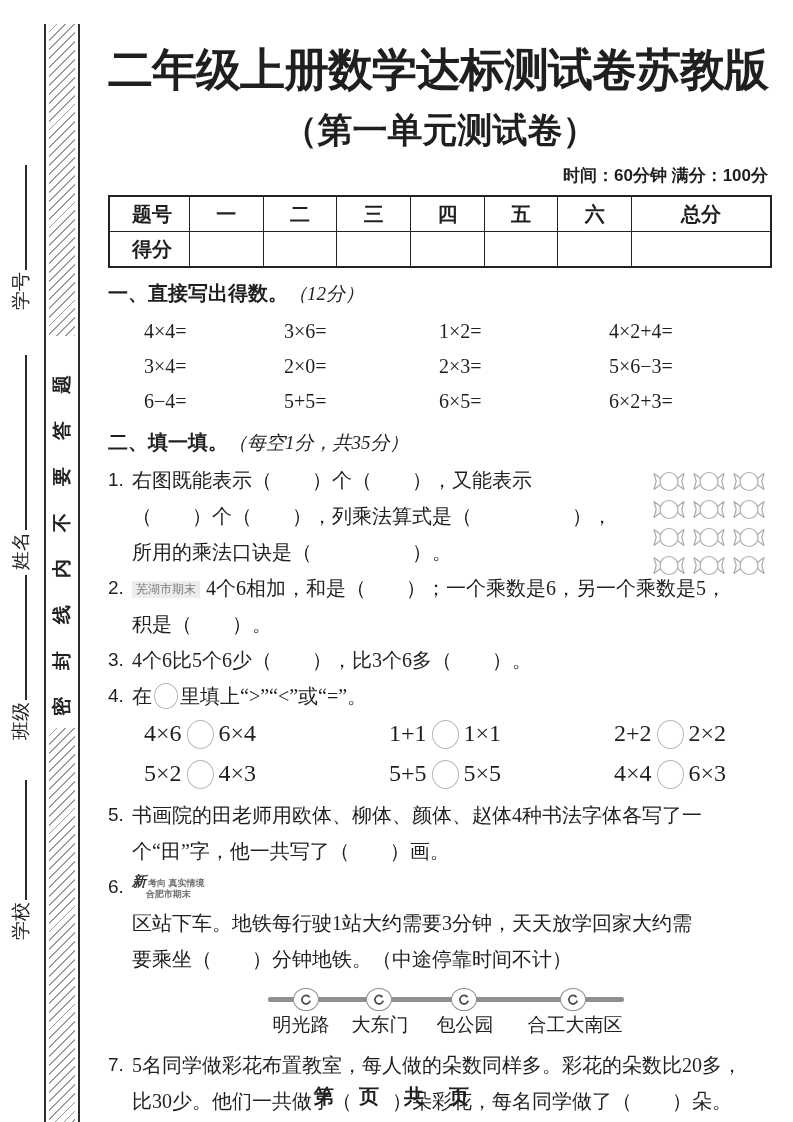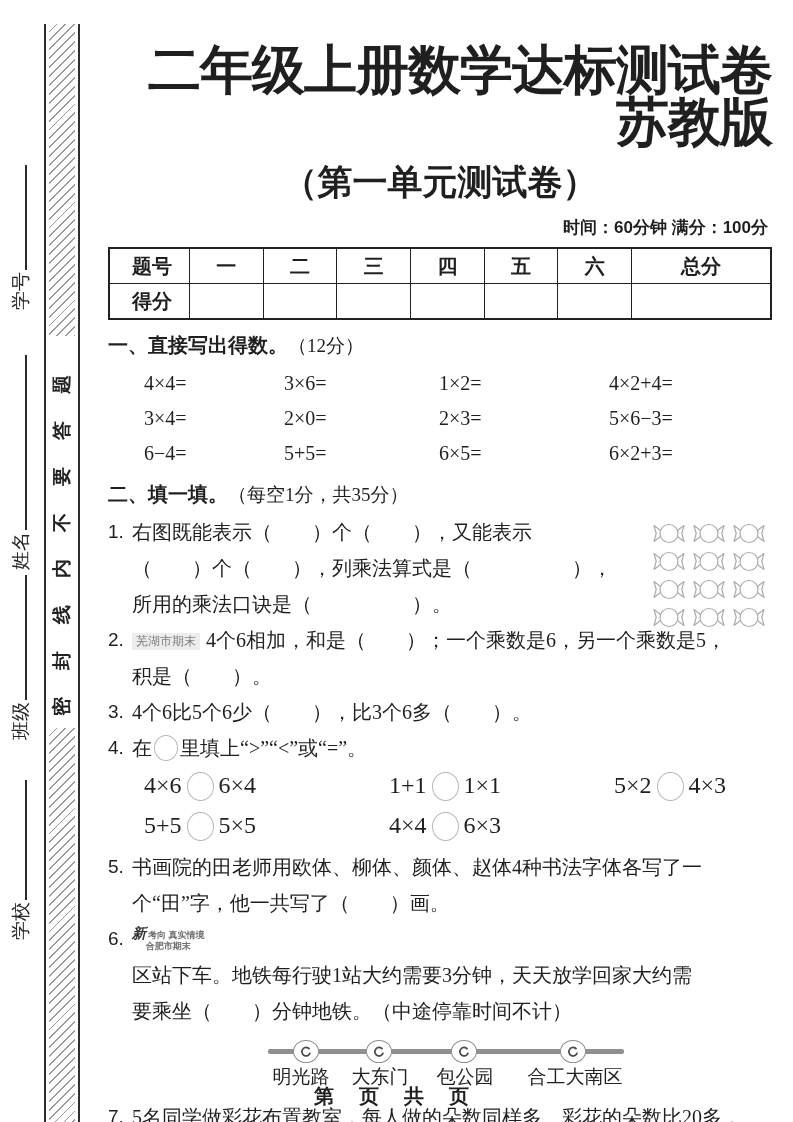--- a/index.html
+++ b/index.html
@@ -17,35 +17,35 @@
               display:flex;flex-direction:column;}
   .hatch{margin:0 3px;background:repeating-linear-gradient(135deg,rgba(0,0,0,0) 0 5px,#9a9a9a 5px 6.3px);}
   .hatch.top{height:312px;}
   .hatch.bottom{flex:1;}
   .seal-box{position:relative;height:392px;}
   .seal-text{position:absolute;left:50%;top:50%;transform:translate(-50%,-50%) rotate(-90deg);
              white-space:nowrap;font-size:19px;font-weight:700;letter-spacing:27px;color:#222;}
 
   
   .main{position:absolute;left:108px;top:0;width:664px;}
-  .title{margin:44px 0 0;text-align:right;font-family:"Liberation Sans","DejaVu Sans",sans-serif;
-         font-weight:700;font-size:53px;line-height:52px;letter-spacing:-1px;}
+  .title{margin:44px 0 0;text-align:left;font-family:"Liberation Sans","DejaVu Sans",sans-serif;
+         font-weight:700;font-size:45px;line-height:52px;letter-spacing:-1px;}
   .subtitle{margin:14px 0 8px;text-align:center;font-family:"Liberation Sans","DejaVu Sans",sans-serif;
             font-weight:700;font-size:35px;line-height:40px;}
   .meta{margin-top:14px;text-align:right;font-family:"Liberation Sans","DejaVu Sans",sans-serif;
         font-weight:700;font-size:17px;padding-right:4px;}
 
   table.score{margin-top:8px;width:100%;border-collapse:collapse;border:2px solid #222;}
   table.score td{border:1.5px solid #222;height:32px;text-align:center;
                  font-family:"Liberation Sans","DejaVu Sans",sans-serif;font-weight:700;font-size:20px;}
   table.score td.lab{width:72px;padding-left:6px;}
 
   .sec-head{margin-top:12px;font-size:20px;line-height:27px;}
   .sec-head .hb{font-family:"Liberation Sans","DejaVu Sans",sans-serif;font-weight:700;}
-  .sec-head .pts{font-size:19px;}
+  .sec-head .pts{font-size:19px;font-style:italic;}
 
   .expr-grid{margin:7px 0 0 36px;display:grid;grid-template-columns:140px 155px 170px 180px;
              font-size:20px;line-height:35px;}
 
   .q{position:relative;padding-left:24px;font-size:20px;line-height:36px;}
   .qnum{position:absolute;left:0;top:0;font-family:"Liberation Sans","DejaVu Sans",sans-serif;font-size:19px;}
   .q .cont{display:block;}
   .q1wrap{padding-right:150px;}
   .candy-grid{position:absolute;right:2px;top:6px;width:120px;display:grid;
               grid-template-columns:repeat(3,1fr);row-gap:1px;}
@@ -261,20 +261,21 @@
       <span class="cont">4个6比5个6少（　　），比3个6多（　　）。</span>
     </div>
 
     <div class="q">
       <span class="qnum">4.</span>
       <span class="cont"><span>在</span><span class="cmp-circle inline"></span><span>里填上“&gt;”“&lt;”或“=”。</span></span>
     </div>
     <div class="cmp-grid">
       <div><span>4×6</span><span class="cmp-circle"></span><span>6×4</span></div>
       <div><span>1+1</span><span class="cmp-circle"></span><span>1×1</span></div>
+      <div><span>2+2</span><span class="cmp-circle"></span><span>2×2</span></div>
       <div><span>5×2</span><span class="cmp-circle"></span><span>4×3</span></div>
       <div><span>5+5</span><span class="cmp-circle"></span><span>5×5</span></div>
       <div><span>4×4</span><span class="cmp-circle"></span><span>6×3</span></div>
     </div>
 
     <div class="q" style="margin-top:8px;">
       <span class="qnum">5.</span>
       <div>
         <span class="cont">书画院的田老师用欧体、柳体、颜体、赵体4种书法字体各写了一</span>
         <span class="cont">个“田”字，他一共写了（　　）画。</span>

